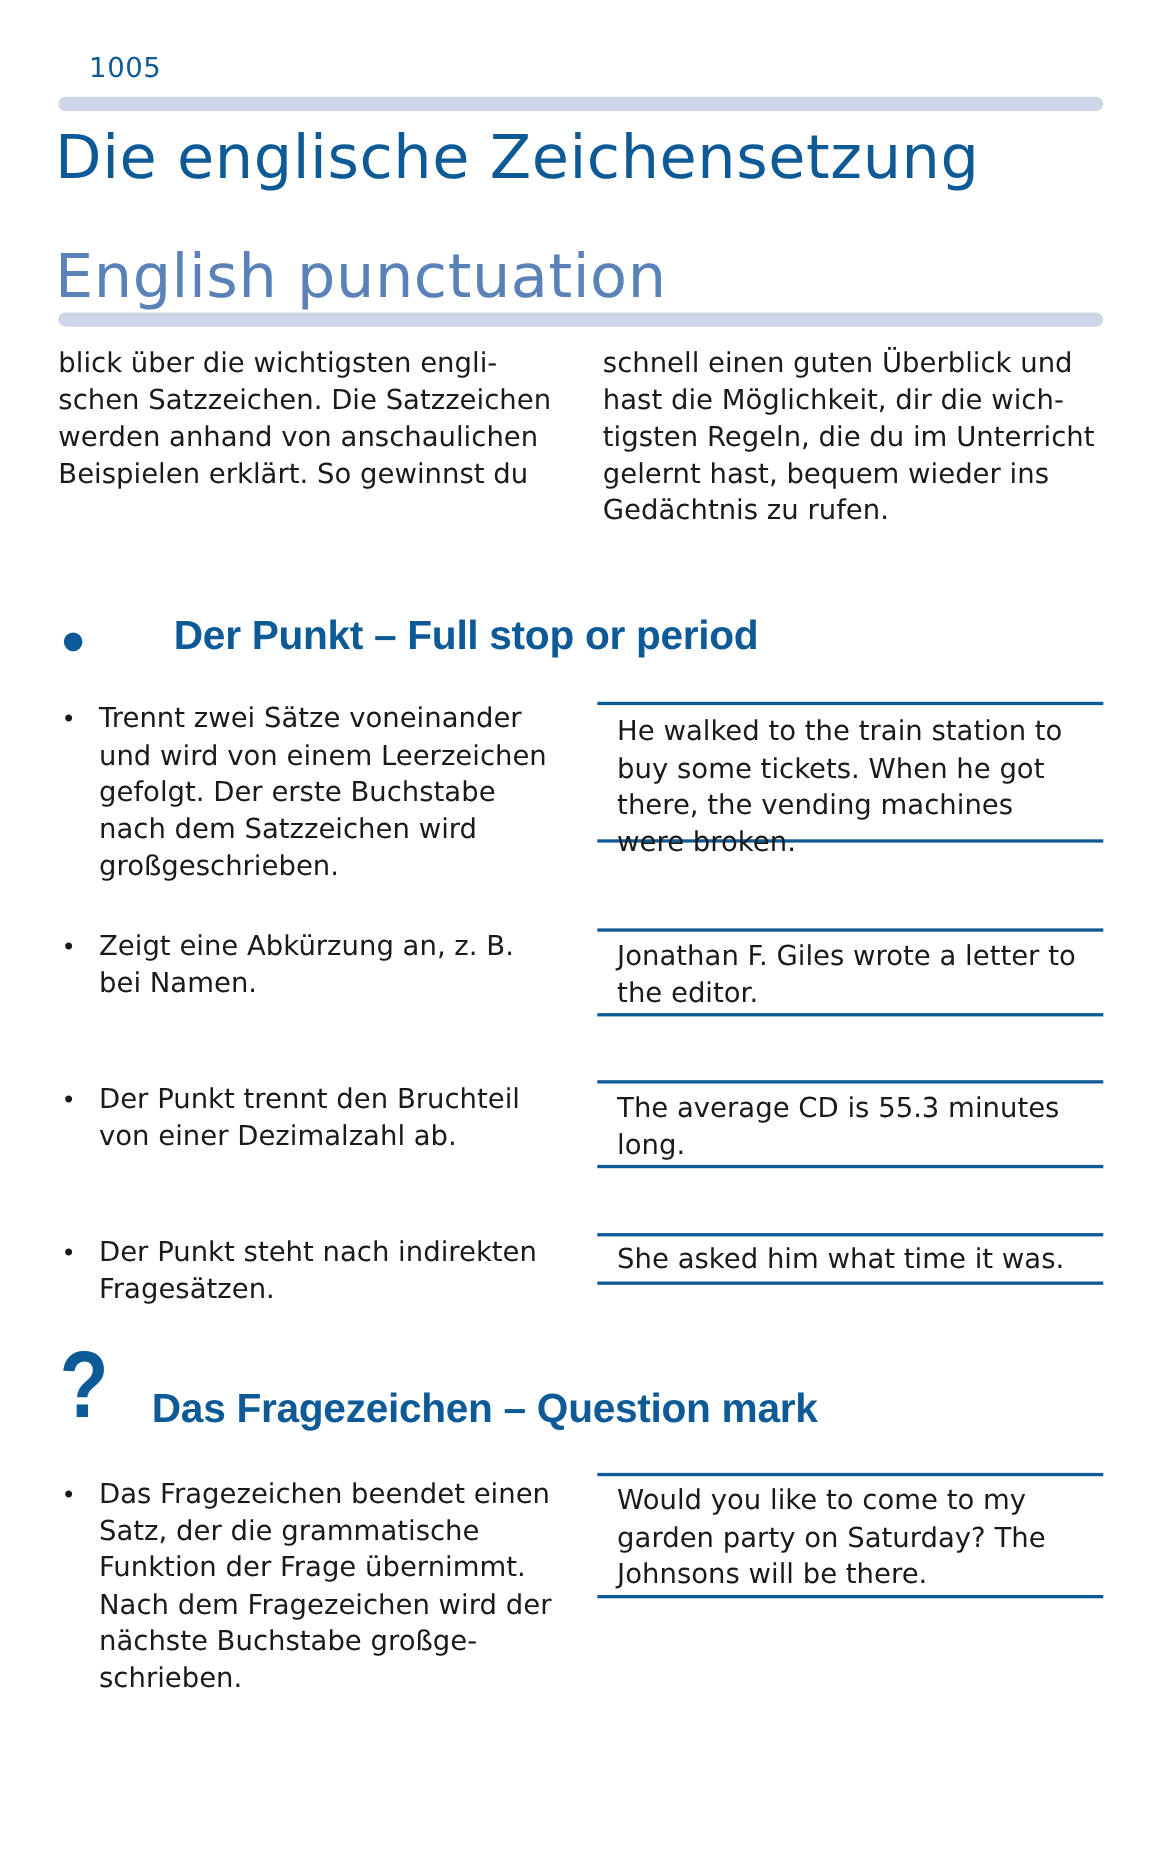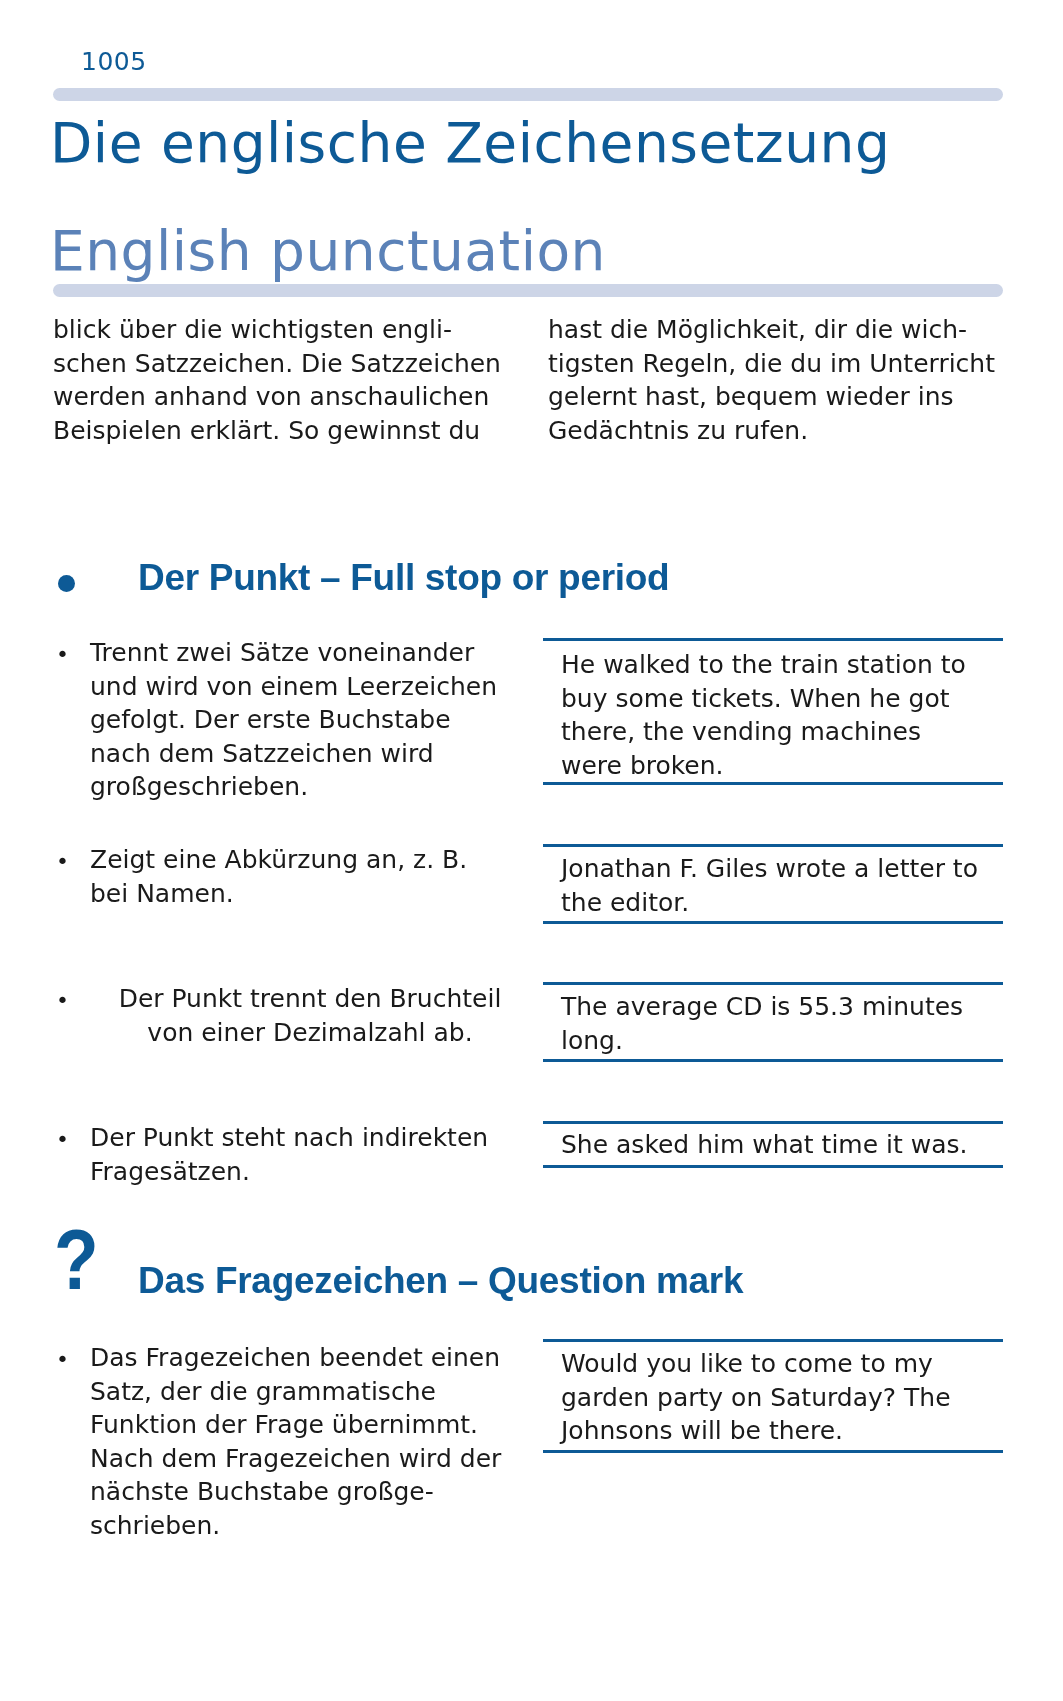--- a/index.html
+++ b/index.html
@@ -31,38 +31,39 @@
 <div class="abs title-en">English punctuation</div>
 <div class="abs rule-bar" style="top:284px;"></div>
 
 <div class="abs intro-col" style="left:53px;">
   <span class="ln">blick über die wichtigsten engli-</span>
   <span class="ln">schen Satzzeichen. Die Satzzeichen</span>
   <span class="ln">werden anhand von anschaulichen</span>
   <span class="ln">Beispielen erklärt. So gewinnst du</span>
 </div>
 <div class="abs intro-col" style="left:548px;">
+  <span class="ln">schnell einen guten Überblick und</span>
   <span class="ln">hast die Möglichkeit, dir die wich-</span>
   <span class="ln">tigsten Regeln, die du im Unterricht</span>
   <span class="ln">gelernt hast, bequem wieder ins</span>
   <span class="ln">Gedächtnis zu rufen.</span>
 </div>
 
 <div class="abs dot-icon" style="top:575px;"></div>
-<div class="abs section-head" style="top:556px;">Der Punkt – Full stop or period</div>
+<div class="abs section-head" style="top:556px;margin-left:20px;">Der Punkt – Full stop or period</div>
 
 <div class="abs item-bullet" style="top:638px;">•</div>
 <div class="abs item-text" style="top:636px;">
   <span class="ln">Trennt zwei Sätze voneinander</span>
   <span class="ln">und wird von einem Leerzeichen</span>
   <span class="ln">gefolgt. Der erste Buchstabe</span>
   <span class="ln">nach dem Satzzeichen wird</span>
   <span class="ln">großgeschrieben.</span>
 </div>
-<div class="abs example-box" style="top:638px; height:147px;">
+<div class="abs example-box" style="top:638px; height:128px;">
   <div class="example-text" style="top:7px;">
     <span class="ln">He walked to the train station to</span>
     <span class="ln">buy some tickets. When he got</span>
     <span class="ln">there, the vending machines</span>
     <span class="ln">were broken.</span>
   </div>
 </div>
 
 <div class="abs item-bullet" style="top:845px;">•</div>
 <div class="abs item-text" style="top:843px;">
@@ -70,21 +71,21 @@
   <span class="ln">bei Namen.</span>
 </div>
 <div class="abs example-box" style="top:844px; height:80px;">
   <div class="example-text" style="top:5px;">
     <span class="ln">Jonathan F. Giles wrote a letter to</span>
     <span class="ln">the editor.</span>
   </div>
 </div>
 
 <div class="abs item-bullet" style="top:984px;">•</div>
-<div class="abs item-text" style="top:982px;text-align:center;">
+<div class="abs item-text" style="top:982px;">
   <span class="ln">Der Punkt trennt den Bruchteil</span>
   <span class="ln">von einer Dezimalzahl ab.</span>
 </div>
 <div class="abs example-box" style="top:982px; height:80px;">
   <div class="example-text" style="top:5px;">
     <span class="ln">The average CD is 55.3 minutes</span>
     <span class="ln">long.</span>
   </div>
 </div>
 

